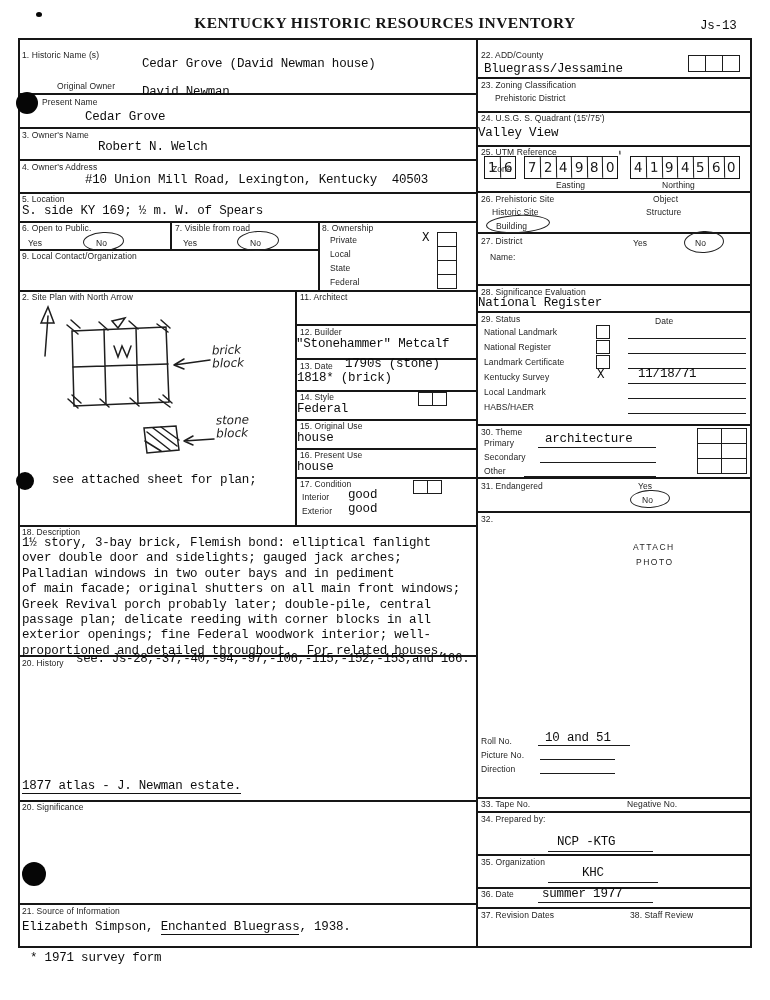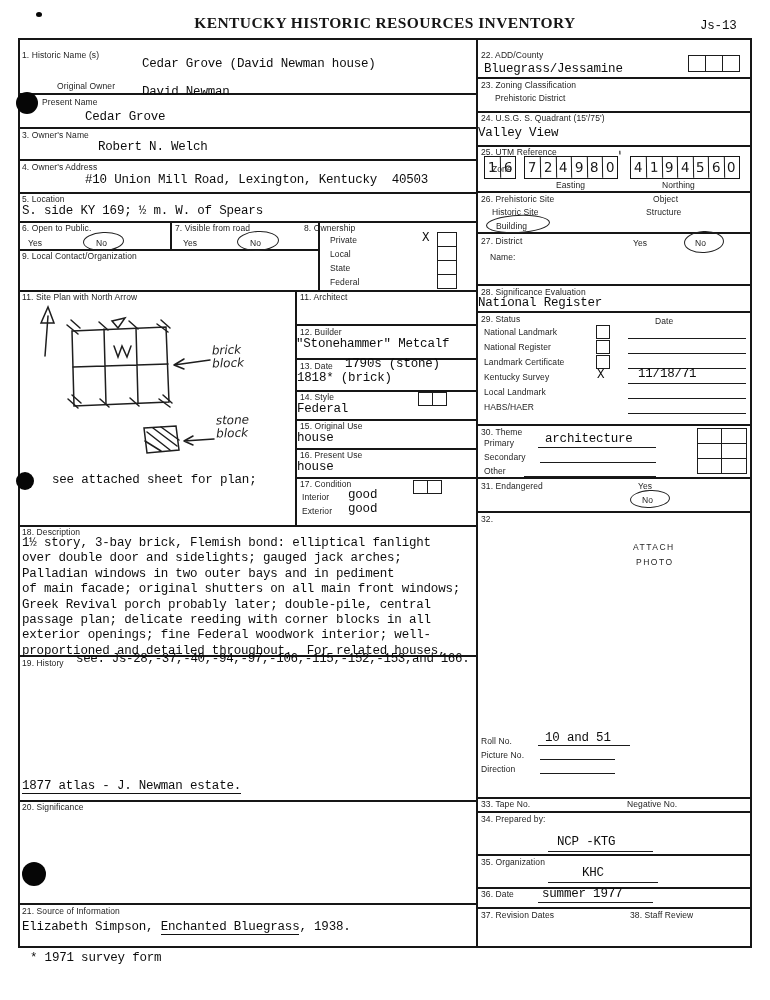--- a/index.html
+++ b/index.html
@@ -108,36 +108,36 @@
   <div class="label" style="left:22px;top:223px">6. Open to Public.</div>
   <div class="label" style="left:28px;top:238px">Yes</div>
   <div class="label" style="left:96px;top:238px">No</div>
   <div class="circle-mark" style="left:83px;top:232px;width:39px;height:17px"></div>
 
   <div class="label" style="left:175px;top:223px">7. Visible from road</div>
   <div class="label" style="left:183px;top:238px">Yes</div>
   <div class="label" style="left:250px;top:238px">No</div>
   <div class="circle-mark" style="left:237px;top:231px;width:40px;height:18px"></div>
 
-  <div class="label" style="left:304px;top:223px">8. Ownership</div>
+  <div class="label" style="left:322px;top:223px">8. Ownership</div>
   <div class="label" style="left:330px;top:235px">Private</div>
   <div class="label" style="left:330px;top:249px">Local</div>
   <div class="label" style="left:330px;top:263px">State</div>
   <div class="label" style="left:330px;top:277px">Federal</div>
   <div class="typed" style="left:422px;top:231px">X</div>
   <div class="box-col" style="left:437px;top:232px">
     <div></div>
     <div></div>
     <div></div>
     <div></div>
   </div>
 
   <div class="label" style="left:22px;top:251px">9. Local Contact/Organization</div>
 
-  <div class="label" style="left:22px;top:292px">11. Site Plan with North Arrow</div>
+  <div class="label" style="left:22px;top:292px">2. Site Plan with North Arrow</div>
   <svg style="position:absolute;left:24px;top:300px" width="265" height="178" viewBox="0 0 265 178" fill="none" stroke="#1e1e1e" stroke-width="1.5" stroke-linecap="round">
     <path d="M21,56 L24,16"></path>
     <path d="M17,23 L24,7 L30,23 Z"></path>
     <path d="M48,31 L142,27 L145,102 L50,106 Z"></path>
     <path d="M80,29 L82,104 M112,28 L114,103 M49,67 L144,64"></path>
     <path d="M43,25 l11,9 M47,20 l9,8 M137,20 l9,8 M133,24 l11,8 M44,99 l10,9 M48,95 l9,8 M139,95 l9,8 M135,99 l11,8 M75,22 l9,8 M105,21 l9,8 M76,99 l9,8 M106,98 l9,8"></path>
     <path d="M90,46 l4,11 l4,-11 l5,11 l4,-11"></path>
     <path d="M88,21 l13,-3 l-7,10 z"></path>
     <path d="M120,128 L152,126 L155,150 L123,153 Z"></path>
     <path d="M123,132 L146,150 M129,128 L153,146 M121,141 L137,151 M137,127 L155,140"></path>
@@ -180,21 +180,21 @@
   <div class="label" style="left:22px;top:527px">18. Description</div>
   <div class="typed" style="left:22px;top:536px">1½ story, 3-bay brick, Flemish bond: elliptical fanlight
 over double door and sidelights; gauged jack arches;
 Palladian windows in two outer bays and in pediment
 of main facade; original shutters on all main front windows;
 Greek Revival porch probably later; double-pile, central
 passage plan; delicate reeding with corner blocks in all
 exterior openings; fine Federal woodwork interior; well-
 proportioned and detailed throughout.  For related houses,</div>
 
-  <div class="label" style="left:22px;top:658px">19. History</div>
+  <div class="label" style="left:22px;top:658px">20. History</div>
   <div class="typed" style="left:76px;top:652px;letter-spacing:-0.35px">see: Js-28,-37,-40,-94,-97,-106,-115,-152,-153,and 166.</div>
   <div class="typed" style="left:22px;top:779px"><span class="u">1877 atlas - J. Newman estate.</span></div>
 
   <div class="label" style="left:22px;top:802px">20. Significance</div>
   <div class="dot" style="left:22px;top:862px;width:24px;height:24px"></div>
 
   <div class="label" style="left:22px;top:906px">21. Source of Information</div>
   <div class="typed" style="left:22px;top:920px"><span>Elizabeth Simpson, </span><span class="u">Enchanted Bluegrass</span><span>, 1938.</span></div>
 
   <div class="typed" style="left:30px;top:951px">* 1971 survey form</div>

